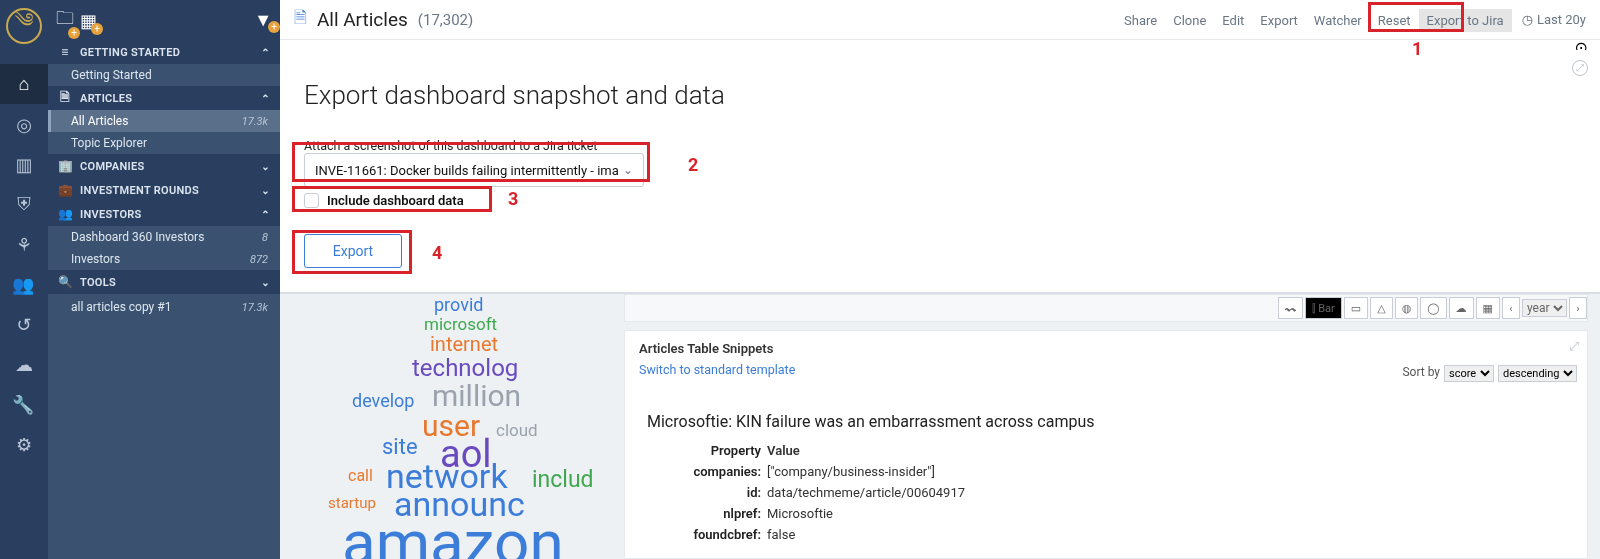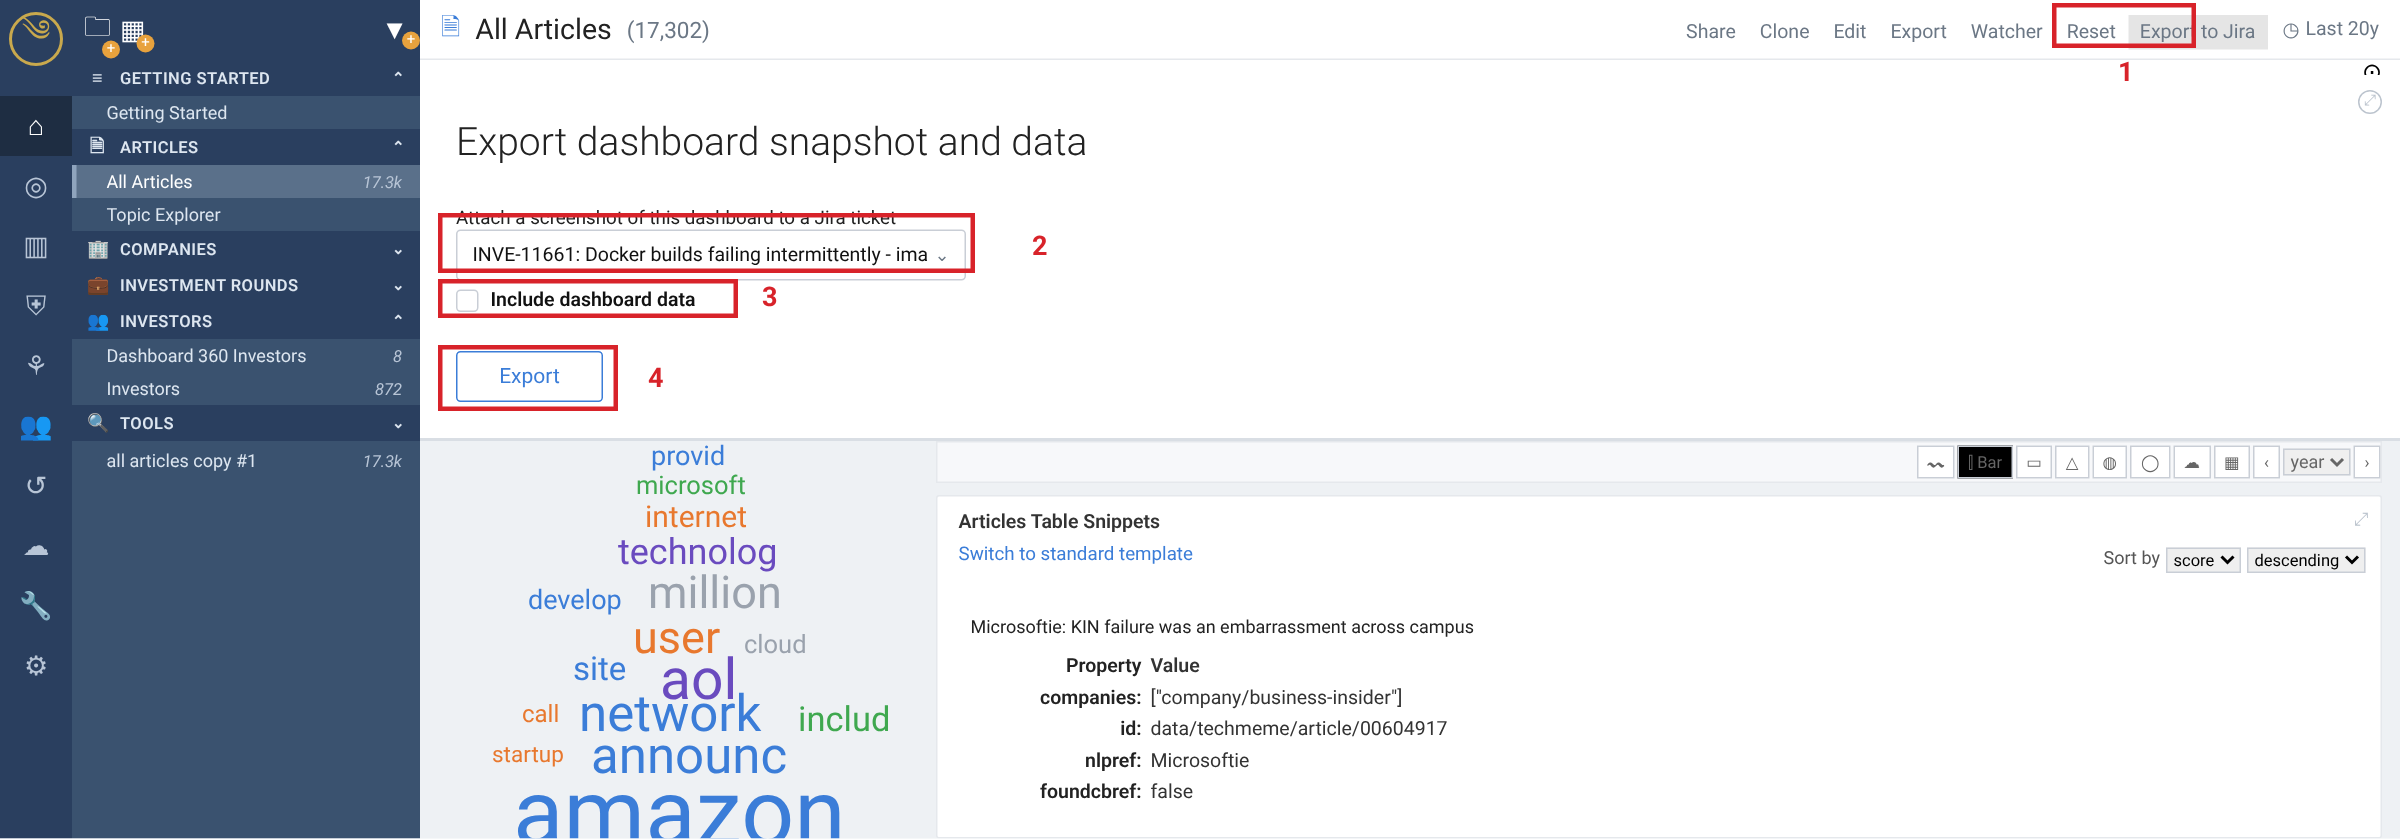--- a/index.html
+++ b/index.html
@@ -73,21 +73,21 @@
 .chartbar select { height: 18px; font-size: 12px; border: 1px solid #c9ced6; color: #666; }
 .chartbar .nav { width: 18px; }
 
 .artpanel { background: #fff; border: 1px solid #e5e8ec; border-radius: 2px; padding: 10px 14px; flex: 1; overflow: hidden; position: relative; }
 .artpanel .phd { font-size: 13px; font-weight: 600; color: #333; }
 .artpanel .pexp { position: absolute; top: 8px; right: 8px; color: #bcc4ce; font-size: 12px; }
 .artpanel .plink { color: #3b7dd8; font-size: 12.5px; margin-top: 6px; display: inline-block; cursor: pointer; }
 .artpanel .sortby { position: absolute; top: 34px; right: 10px; font-size: 12px; color: #555; display: flex; gap: 4px; }
 .artpanel .sortby select { font-size: 11px; border: 1px solid #c9ced6; }
 .article { margin-top: 30px; padding: 4px 8px; }
-.article .atitle { font-size: 12px; color: #222; margin-bottom: 12px; }
+.article .atitle { font-size: 16px; color: #222; margin-bottom: 12px; }
 .proptbl { font-size: 13px; }
 .proptbl .row { display: flex; margin-bottom: 6px; }
 .proptbl .k { width: 120px; text-align: right; font-weight: 600; color: #222; padding-right: 6px; }
 .proptbl .v { color: #333; }
 </style>
 </head>
 <body>
 
 <div class="rail">
   <div class="logo">༄</div>

